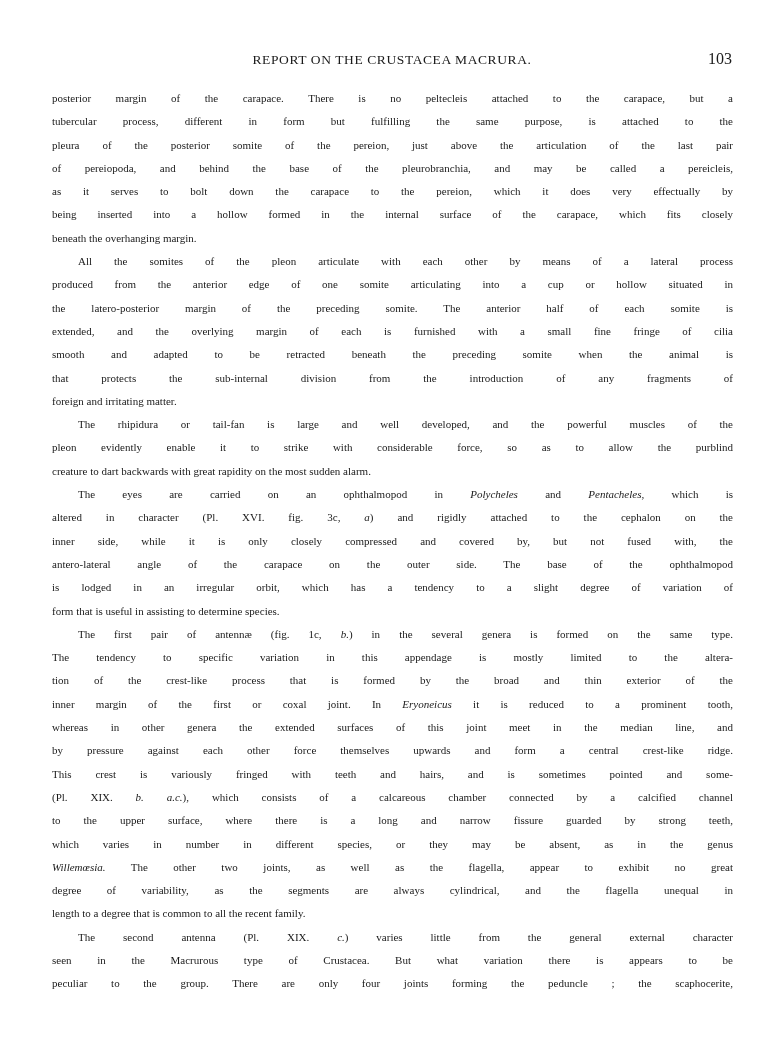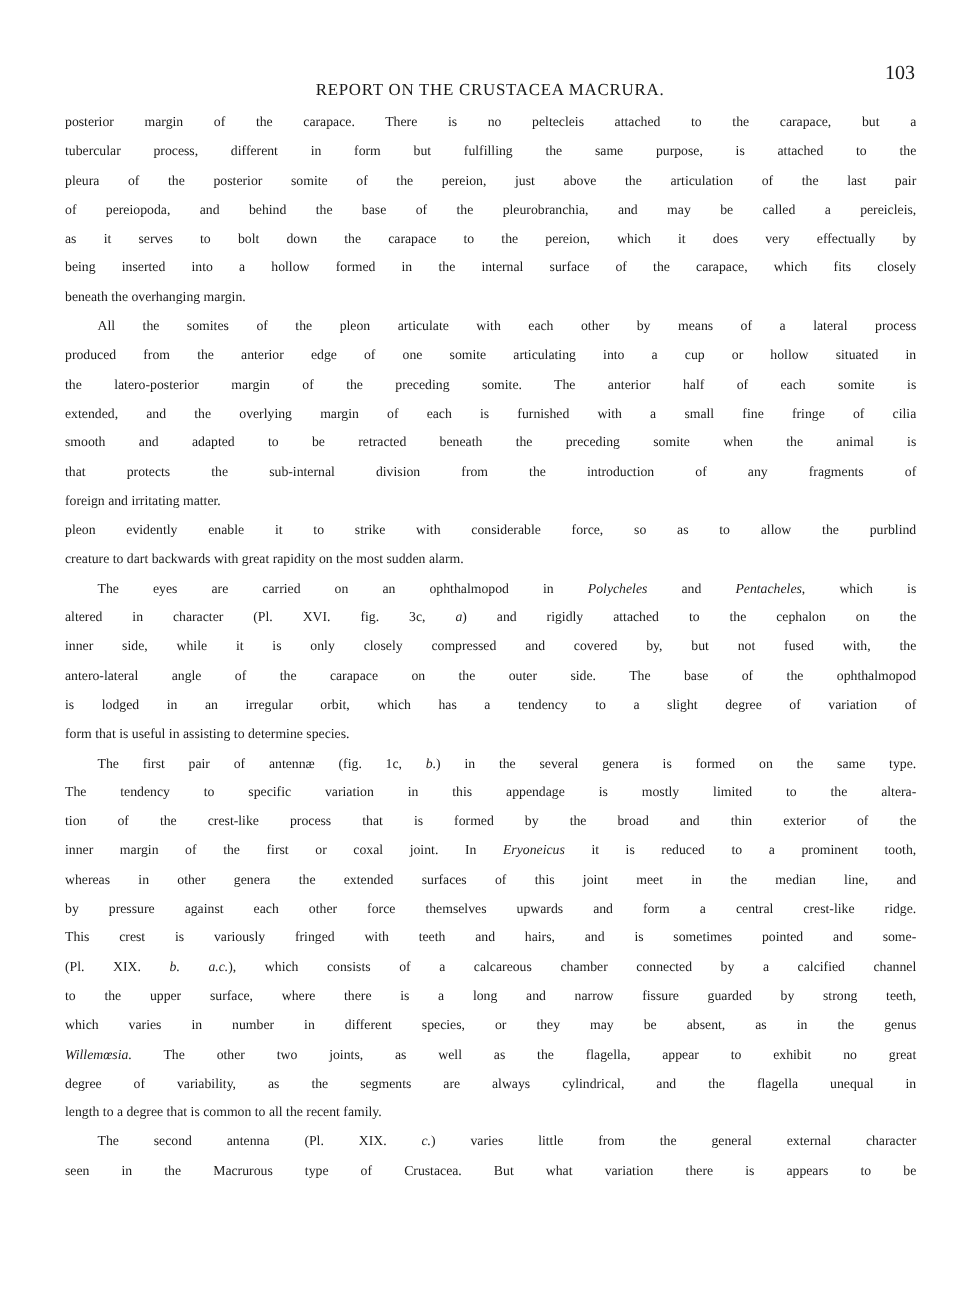--- a/index.html
+++ b/index.html
@@ -30,21 +30,20 @@
       height: 20px;
     }
     .running-title {
       position: absolute;
       left: 0;
       width: 680px;
       text-align: center;
       font-size: 13.5px;
       letter-spacing: 0.6px;
       top: 2px;
-      margin-top: 12px;
     }
     .page-number {
       position: absolute;
       right: 0;
       top: 0;
       font-size: 16px;
     }
     .body-text {
       position: absolute;
       left: 52px;
@@ -89,20 +88,21 @@
       <div>
         <span class="line indent">All the somites of the pleon articulate with each other by means of a lateral process</span>
         <span class="line">produced from the anterior edge of one somite articulating into a cup or hollow situated in</span>
         <span class="line">the latero-posterior margin of the preceding somite.  The anterior half of each somite is</span>
         <span class="line">extended, and the overlying margin of each is furnished with a small fine fringe of cilia</span>
         <span class="line">smooth and adapted to be retracted beneath the preceding somite when the animal is</span>
         <span class="line">that protects the sub-internal division from the introduction of any fragments of</span>
         <span class="line last">foreign and irritating matter.</span>
       </div>
       <div>
+        <span class="line indent">The rhipidura or tail-fan is large and well developed, and the powerful muscles of the</span>
         <span class="line">pleon evidently enable it to strike with considerable force, so as to allow the purblind</span>
         <span class="line last">creature to dart backwards with great rapidity on the most sudden alarm.</span>
       </div>
       <div>
         <span class="line indent">The eyes are carried on an ophthalmopod in <i>Polycheles</i> and <i>Pentacheles</i>, which is</span>
         <span class="line">altered in character (Pl. XVI. fig. 3c, <i>a</i>) and rigidly attached to the cephalon on the</span>
         <span class="line">inner side, while it is only closely compressed and covered by, but not fused with, the</span>
         <span class="line">antero-lateral angle of the carapace on the outer side.  The base of the ophthalmopod</span>
         <span class="line">is lodged in an irregular orbit, which has a tendency to a slight degree of variation of</span>
         <span class="line last">form that is useful in assisting to determine species.</span>
@@ -118,15 +118,16 @@
         <span class="line">(Pl. XIX. <i>b. a.c.</i>), which consists of a calcareous chamber connected by a calcified channel</span>
         <span class="line">to the upper surface, where there is a long and narrow fissure guarded by strong teeth,</span>
         <span class="line">which varies in number in different species, or they may be absent, as in the genus</span>
         <span class="line"><i>Willemœsia.</i>  The other two joints, as well as the flagella, appear to exhibit no great</span>
         <span class="line">degree of variability, as the segments are always cylindrical, and the flagella unequal in</span>
         <span class="line last">length to a degree that is common to all the recent family.</span>
       </div>
       <div>
         <span class="line indent">The second antenna (Pl. XIX. <i>c.</i>) varies little from the general external character</span>
         <span class="line">seen in the Macrurous type of Crustacea.  But what variation there is appears to be</span>
+        <span class="line">peculiar to the group.  There are only four joints forming the peduncle ; the scaphocerite,</span>
       </div>
     </div>
 </div>
 
 </body></html>

